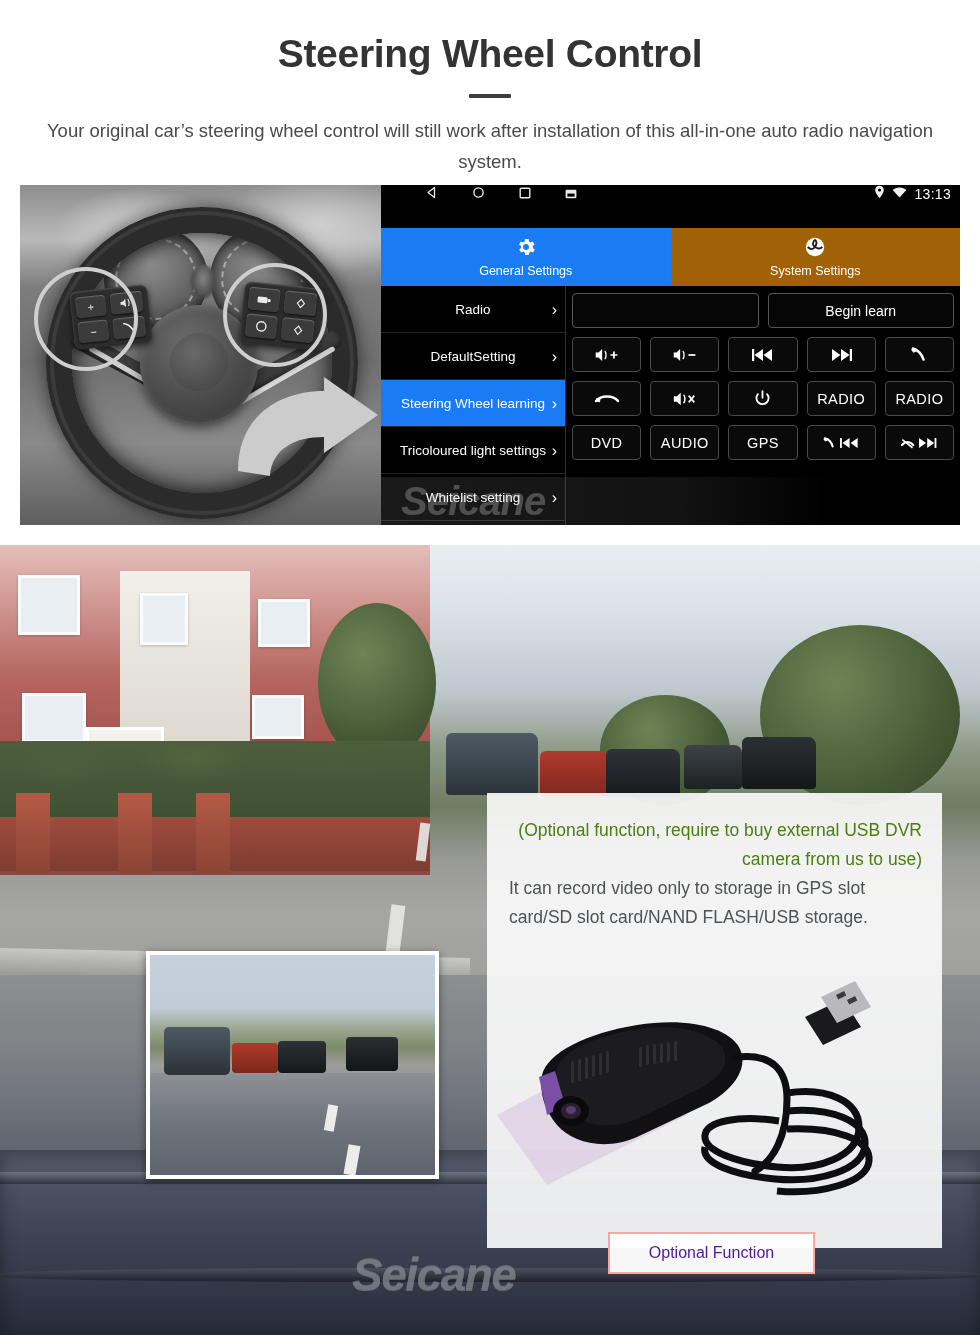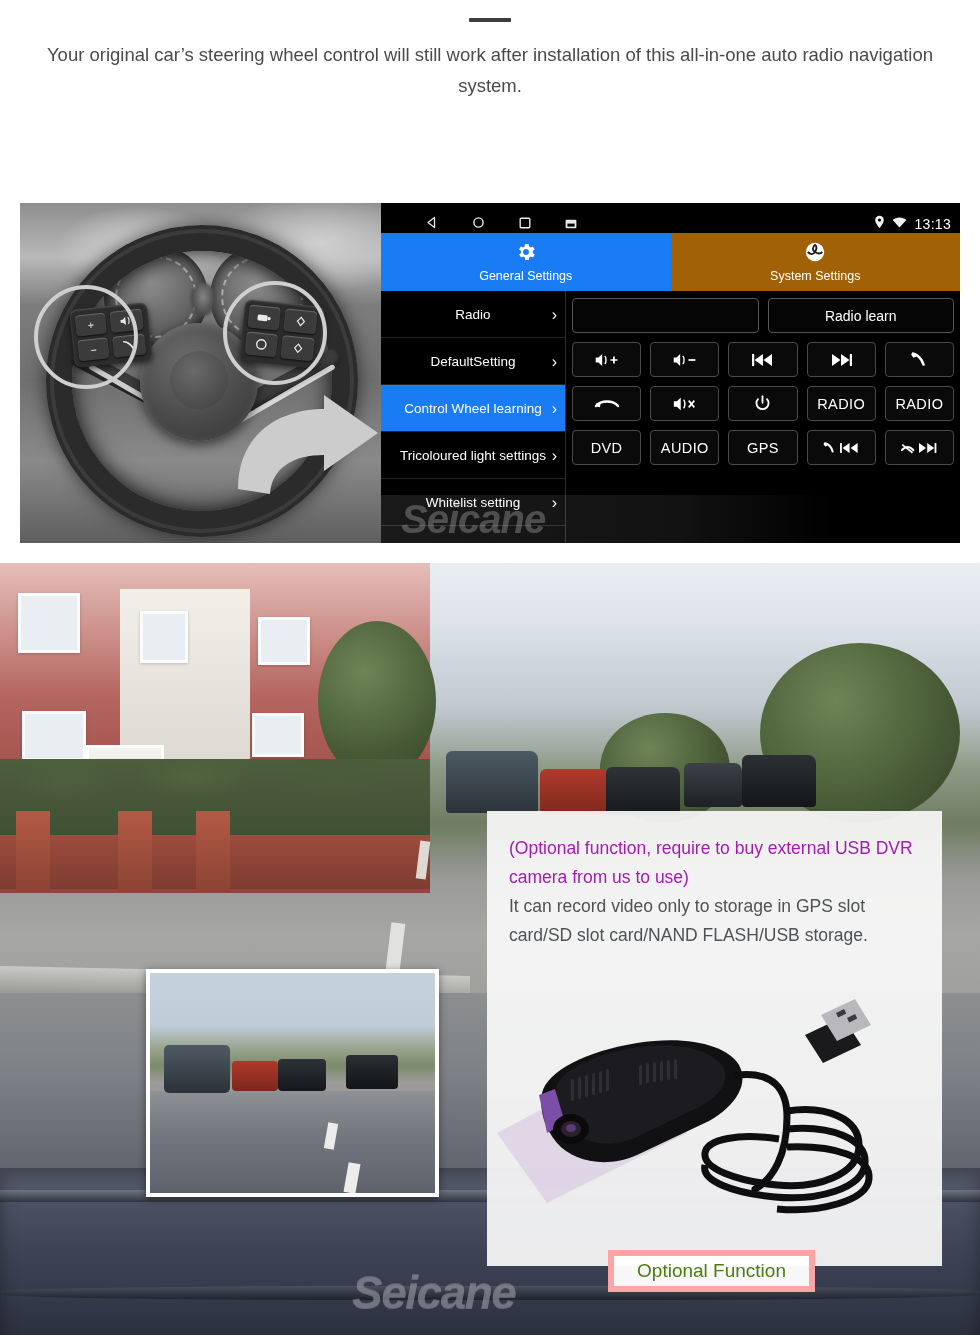--- a/index.html
+++ b/index.html
@@ -83,21 +83,21 @@
   
   .hl { position:absolute; border:4px solid #ffd21e; border-radius:50%; }
   .hlL { left:14px; top:82px; width:104px; height:104px; }
   .hlR { left:203px; top:78px; width:104px; height:104px; }
   
   .arrow { position:absolute; left:212px; top:190px; width:150px; height:105px; }
 
   
   .android { position:relative; width:579px; height:340px; background:#000; color:#fff;
              font-family:"Liberation Sans", sans-serif; }
-  .statusbar { height:30px; background:#000; display:flex; align-items:flex-end; position:relative; }
+  .statusbar { height:43px; background:#000; display:flex; align-items:flex-start; position:relative; }
   .navicons { display:flex; gap:34px; margin-left:44px; align-items:center; }
   .statusright { position:absolute; right:9px; display:flex; align-items:center; gap:7px; }
   .clock { font-size:14px; letter-spacing:.3px; }
   .tabs { display:flex; height:58px; }
   .tab { flex:1; display:flex; flex-direction:column; align-items:center; justify-content:center;
          gap:3px; font-size:12.5px; }
   .tab.active { background:#1a7cf5; }
   .tab.inactive { background:#a16207; }
   .body { display:flex; height:256px; }
   .sidebar { width:185px; background:#000; border-right:1px solid #2e2e2e; }
@@ -189,36 +189,37 @@
   .inset-sky { position:absolute; inset:0;
     background: linear-gradient(180deg,#c5d2de 0%,#c0ccd8 24%,#9aa68f 34%,#7b8a6b 42%,#9d9c99 50%,
                                 #8f9399 62%,#6f747e 74%,#585d68 86%,#4b505b 100%); }
   .inset-road { position:absolute; left:0; top:118px; width:100%; height:110px;
     background: linear-gradient(180deg,#8e9195 0%, #73777f 40%, #5a5f69 100%); }
 
   
   .card { position:absolute; left:487px; top:793px; width:455px; height:455px;
           background:rgba(250,250,250,.92); }
   .cardtext { padding:23px 20px 0 22px; font-size:17.5px; line-height:29px; }
-  .t-orange { color:#a21caf; }
+  .t-orange { color:#4d7c0f;text-align:right; }
   .t-grey { color:#4e5255; }
   .optbtn { position:absolute; left:608px; top:1232px; width:207px; height:42px;
-            border:6px solid #fca5a5; background:rgba(255,255,255,.96);
+            border:2px solid #fca5a5; background:rgba(255,255,255,.96);
             display:flex; align-items:center; justify-content:center;
-            color:#4d7c0f; font-size:19px; }
+            color:#4c1d95; font-size:16px; }
   .wm2 { position:absolute; left:352px; top:1247px; font-style:italic; font-weight:bold;
          font-size:46px; letter-spacing:-1.5px; color:rgba(120,126,134,.62);
          text-shadow:0 1px 0 rgba(255,255,255,.25); }
 </style>
 </head>
 <body>
 
 <div class="page">
 
   <div class="sec1">
+    <div class="title1">Steering Wheel Control</div>
     <div class="rule"></div>
     <div class="subtitle1">Your original car’s steering wheel control will still work after installation of this all-in-one auto radio navigation system.</div>
 
     <div class="strip">
 
       <div class="wheelphoto">
         <div class="wp-bg"></div>
         <div class="dial d1"></div>
         <div class="dial d2"></div>
         <div class="tellTale"></div>
@@ -344,37 +345,37 @@
           <div class="sidebar">
             <div class="srow">
               <span>Radio</span>
               <span class="chev">›</span>
             </div>
             <div class="srow">
               <span>DefaultSetting</span>
               <span class="chev">›</span>
             </div>
             <div class="srow sel">
-              <span>Control Wheel learning</span>
+              <span>Steering Wheel learning</span>
               <span class="chev">›</span>
             </div>
             <div class="srow">
               <span>Tricoloured light settings</span>
               <span class="chev">›</span>
             </div>
             <div class="srow">
               <span>Whitelist setting</span>
               <span class="chev">›</span>
             </div>
           </div>
 
           <div class="panel">
             <div class="toprow">
               <div class="inputbox"></div>
-              <div class="btnlearn">Radio learn</div>
+              <div class="btnlearn">Begin learn</div>
             </div>
 
             <div class="grid">
               <div class="gbtn">
                 <svg width="26" height="16" viewBox="0 0 30 16">
                   <path d="M2 5h3.2L9.4 1.2v13.6L5.2 11H2z" fill="#fff"></path>
                   <path d="M12.4 3.4c2 1.6 2 7.6 0 9.2" stroke="#fff" stroke-width="1.6" fill="none"></path>
                   <path d="M19 8h8M23 4v8" stroke="#fff" stroke-width="2"></path>
                 </svg>
               </div>

